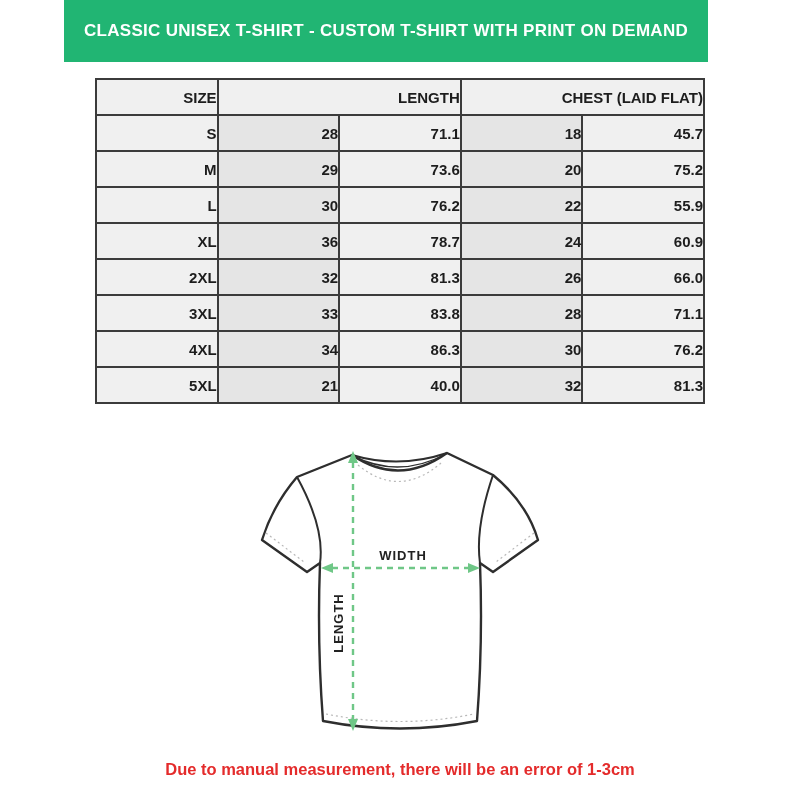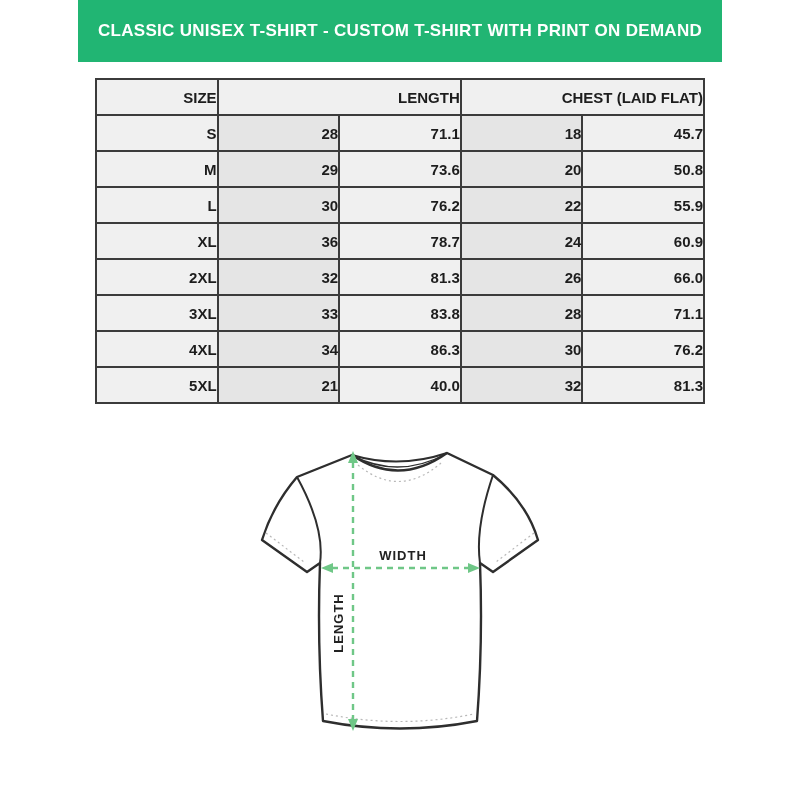--- a/index.html
+++ b/index.html
@@ -15,21 +15,21 @@
   body { font-family: "Liberation Sans", sans-serif; }
   .page {
     position: relative;
     width: 800px;
     height: 800px;
     background: #fff;
     overflow: hidden;
   }
   .title-bar {
     position: absolute;
-    left: 78px; top: 0;
+    left: 64px; top: 0;
     width: 644px; height: 62px;
     background: var(--green);
     color: #ffffff;
     display: flex; align-items: center; justify-content: center;
     font-weight: bold;
     font-size: 17px;
     letter-spacing: 0.3px;
     text-align: center;
     white-space: nowrap;
   }
@@ -114,21 +114,21 @@
         <td>28</td>
         <td>71.1</td>
         <td>18</td>
         <td>45.7</td>
       </tr>
       <tr>
         <td>M</td>
         <td>29</td>
         <td>73.6</td>
         <td>20</td>
-        <td>50.8</td>
+        <td>75.2</td>
       </tr>
       <tr>
         <td>L</td>
         <td>30</td>
         <td>76.2</td>
         <td>22</td>
         <td>55.9</td>
       </tr>
       <tr>
         <td>XL</td>
@@ -189,14 +189,15 @@
     <polygon class="arrowhead" points="108,298 103,286 113,286"></polygon>
 
     <line class="arrow" x1="87" y1="135" x2="224" y2="135"></line>
     <polygon class="arrowhead" points="76,135 88,130 88,140"></polygon>
     <polygon class="arrowhead" points="235,135 223,130 223,140"></polygon>
 
     <text class="dim-label" x="158" y="127">WIDTH</text>
     <text class="dim-label" x="95" y="193" transform="rotate(-90 95 190)">LENGTH</text>
   </svg>
 
+  <div class="note">Due to manual measurement, there will be an error of 1-3cm</div>
 
 </div>
 
 </body></html>

